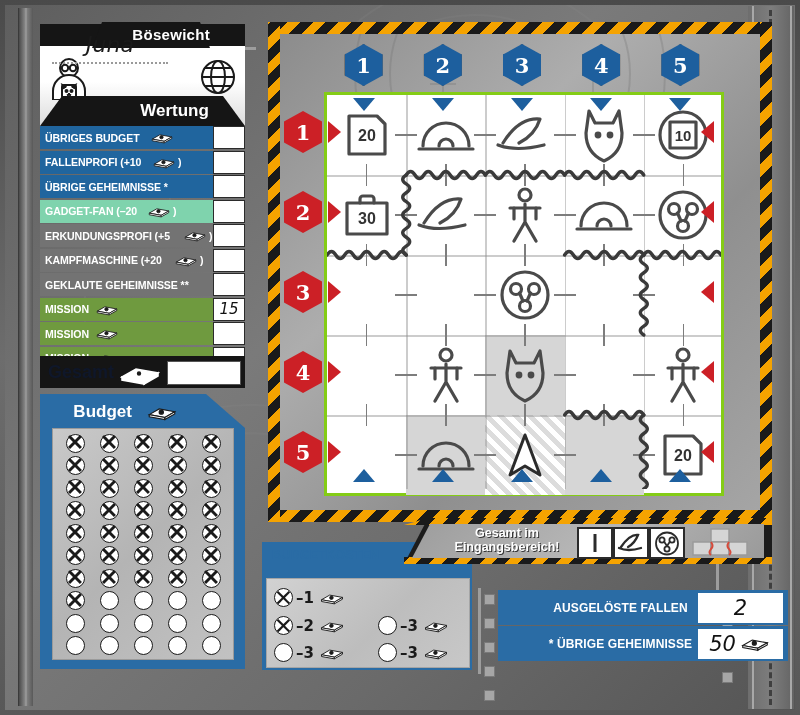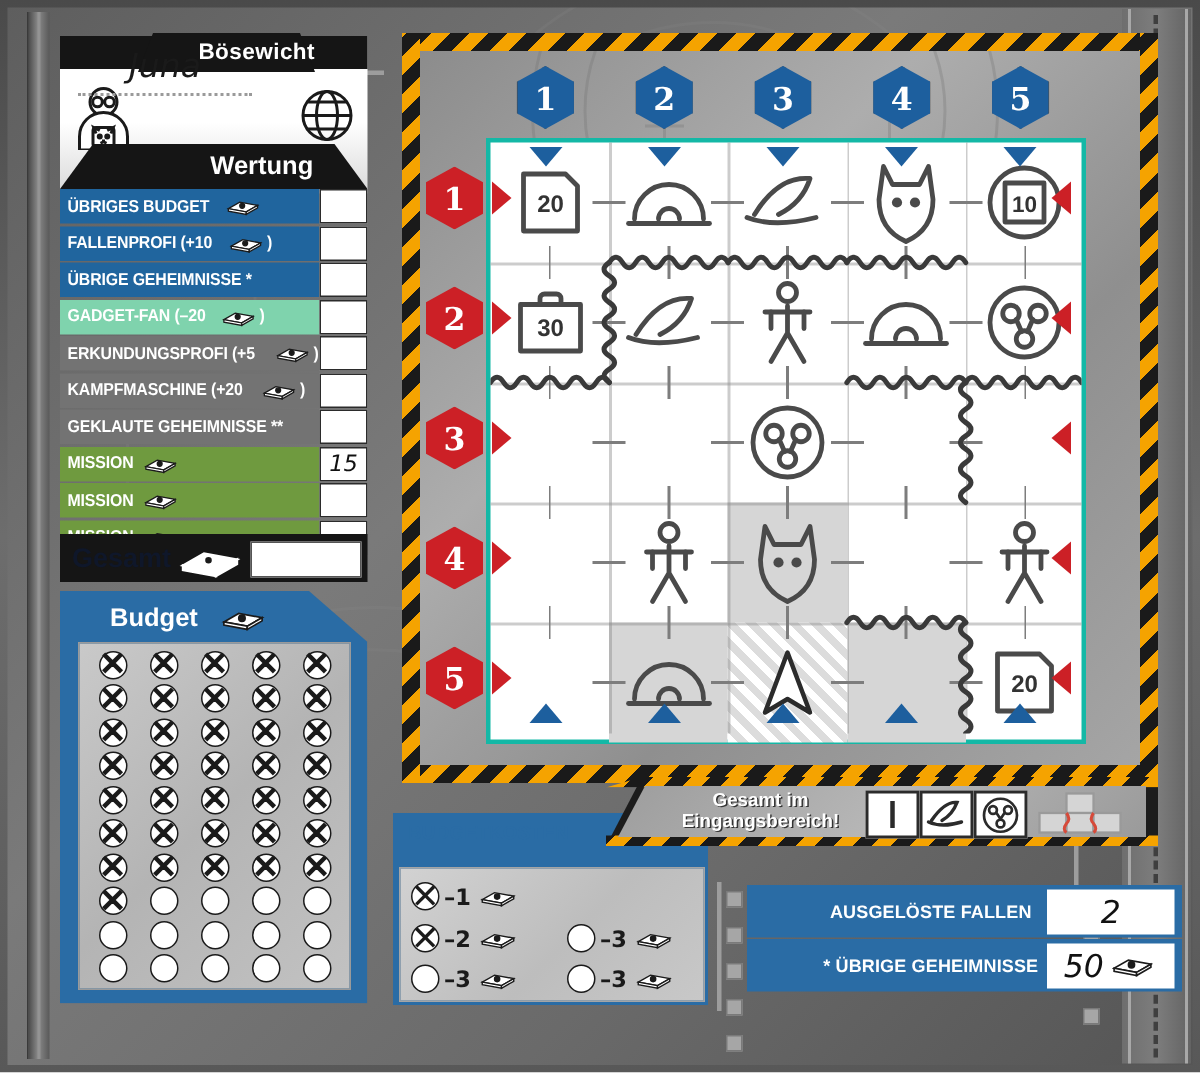--- a/index.html
+++ b/index.html
@@ -101,21 +101,21 @@
   .opt-circ .xx{position:absolute;left:50%;top:50%;transform:translate(-50%,-50%);font-size:23px;line-height:0;}
 
   
   .board-outer{position:absolute;left:268px;top:22px;width:504px;height:500px;background:#1c1c1c;}
   .hazard{position:absolute;background:
      repeating-linear-gradient(-45deg,#f5a300 0 9px,#1a1a1a 9px 18px);}
   .board-metal{position:absolute;left:280px;top:34px;width:480px;height:476px;
      background:linear-gradient(135deg,#8c8c8c,#adadad 35%,#8f8f8f 65%,#a5a5a5);}
   .board-tech{position:absolute;left:280px;top:34px;width:480px;height:476px;opacity:.28;}
   .grid-area{position:absolute;left:324px;top:92px;width:400px;height:404px;background:#fff;
-     border:3px solid #14b8a6;box-sizing:border-box;text-align:right;}
+     border:3px solid #84cc16;box-sizing:border-box;text-align:right;}
   .cell{position:absolute;width:79px;height:80px;box-sizing:border-box;display:flex;
      align-items:center;justify-content:center;}
   .cell-shade{background:#d6d6d6;}
   .cell-hatch{background:repeating-linear-gradient(45deg,#fff 0 5px,#dcdcdc 5px 10px);}
   .gridline{position:absolute;background:#8d8d8d;}
   .tick{position:absolute;background:#7d7d7d;}
 
   .hexb{position:absolute;width:38px;height:42px;background:#1d5f9e;
      clip-path:polygon(50% 0,100% 25%,100% 75%,50% 100%,0 75%,0 25%);
      display:flex;align-items:center;justify-content:center;color:#fff;

